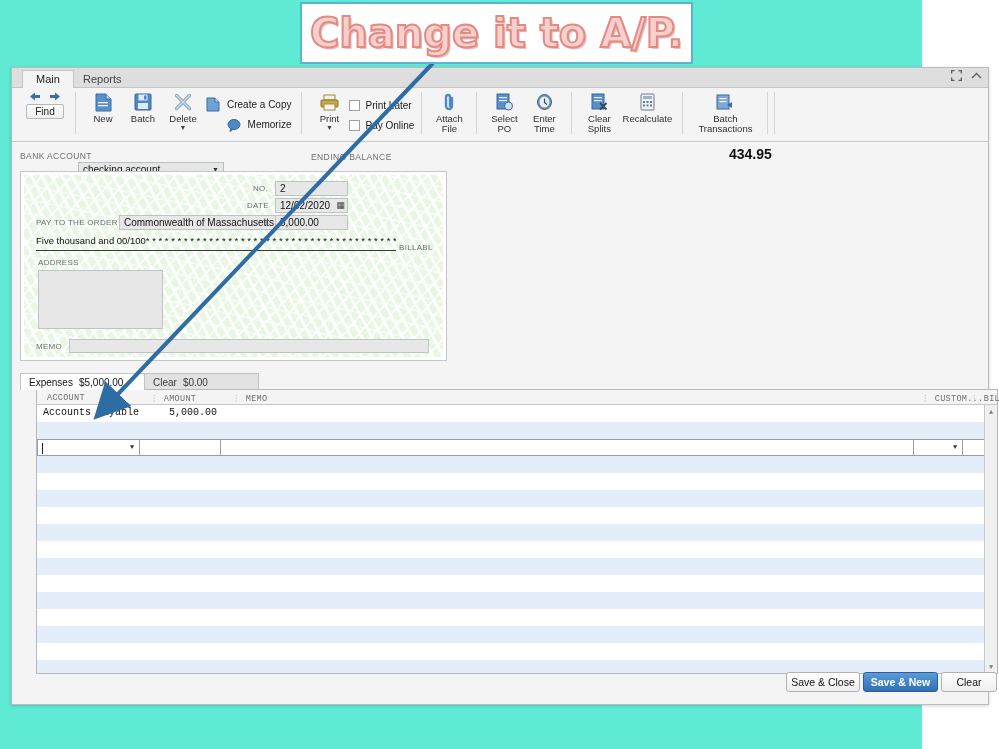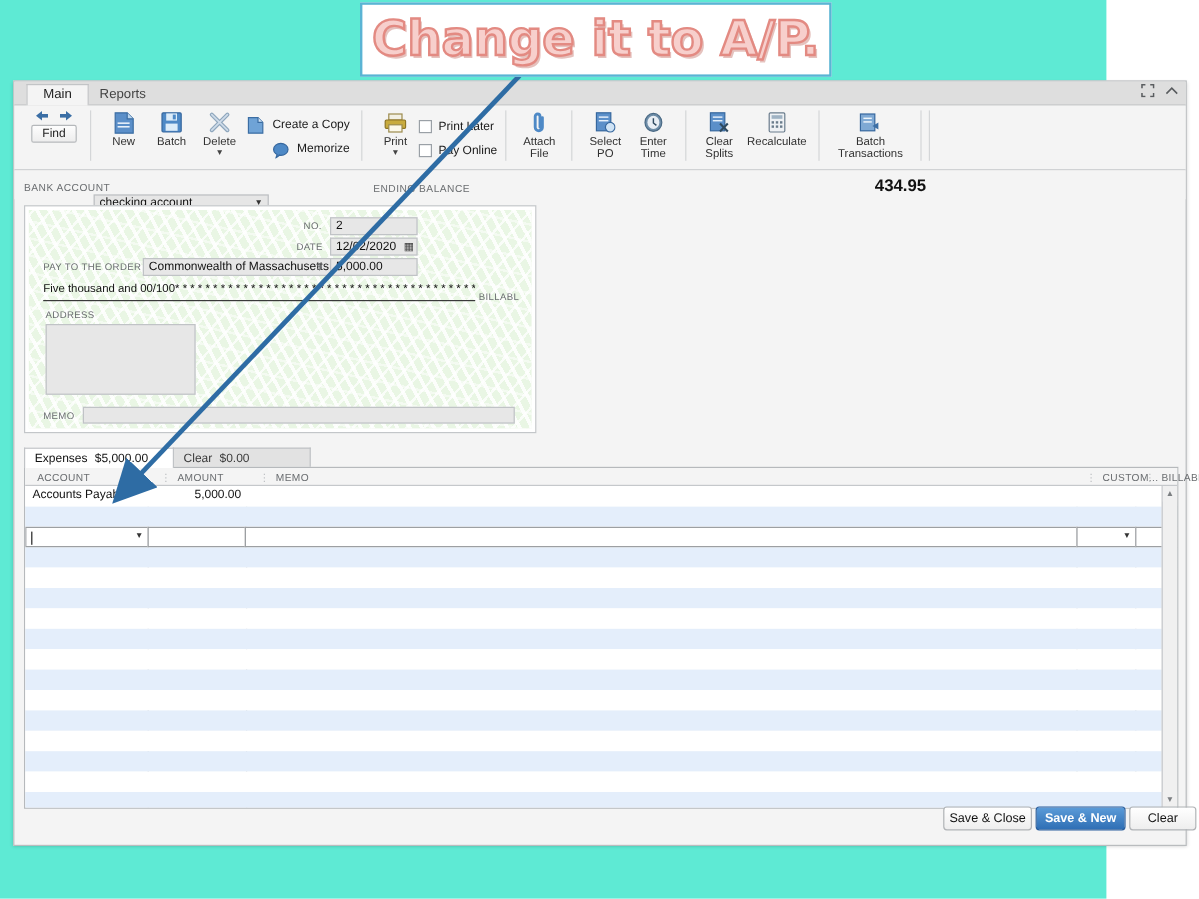--- a/index.html
+++ b/index.html
@@ -164,22 +164,22 @@
   }
   .xtab.act { background: #fff; color: #111; z-index: 2; }
   .xtab.ina { background: #e2e2e2; color: #3a3a3a; }
   .xtab .nm { padding: 0 6px 0 8px; }
   .xtab .vl { padding-right: 10px; }
   .xt-exp { left: 0; width: 125px; }
   .xt-itm { left: 124px; width: 115px; }
 
   
   .grid {
-    position: absolute; left: 8px; top: 321px; width: 962px; height: 285px;
-    background: #fff; border: 1px solid #b6b9bc;
+    position: absolute; left: 24px; top: 321px; width: 962px; height: 285px;
+    background: #fff; border: 1px solid #b6b9bc; font-family: Liberation Mono, monospace;
   }
   .ghead {
     position: relative; height: 15px; background: #f4f4f4; border-bottom: 1px solid #c5c8cb;
   }
   .gh {
     position: absolute; top: 3px; font-size: 8.5px; color: #6b6e71; letter-spacing: .3px;
   }
   .gh .sep { color: #b9bcbf; margin-right: 5px; }
   .gbody { position: relative; height: 268px; overflow: hidden; }
   .grow { position: relative; height: 17px; }

